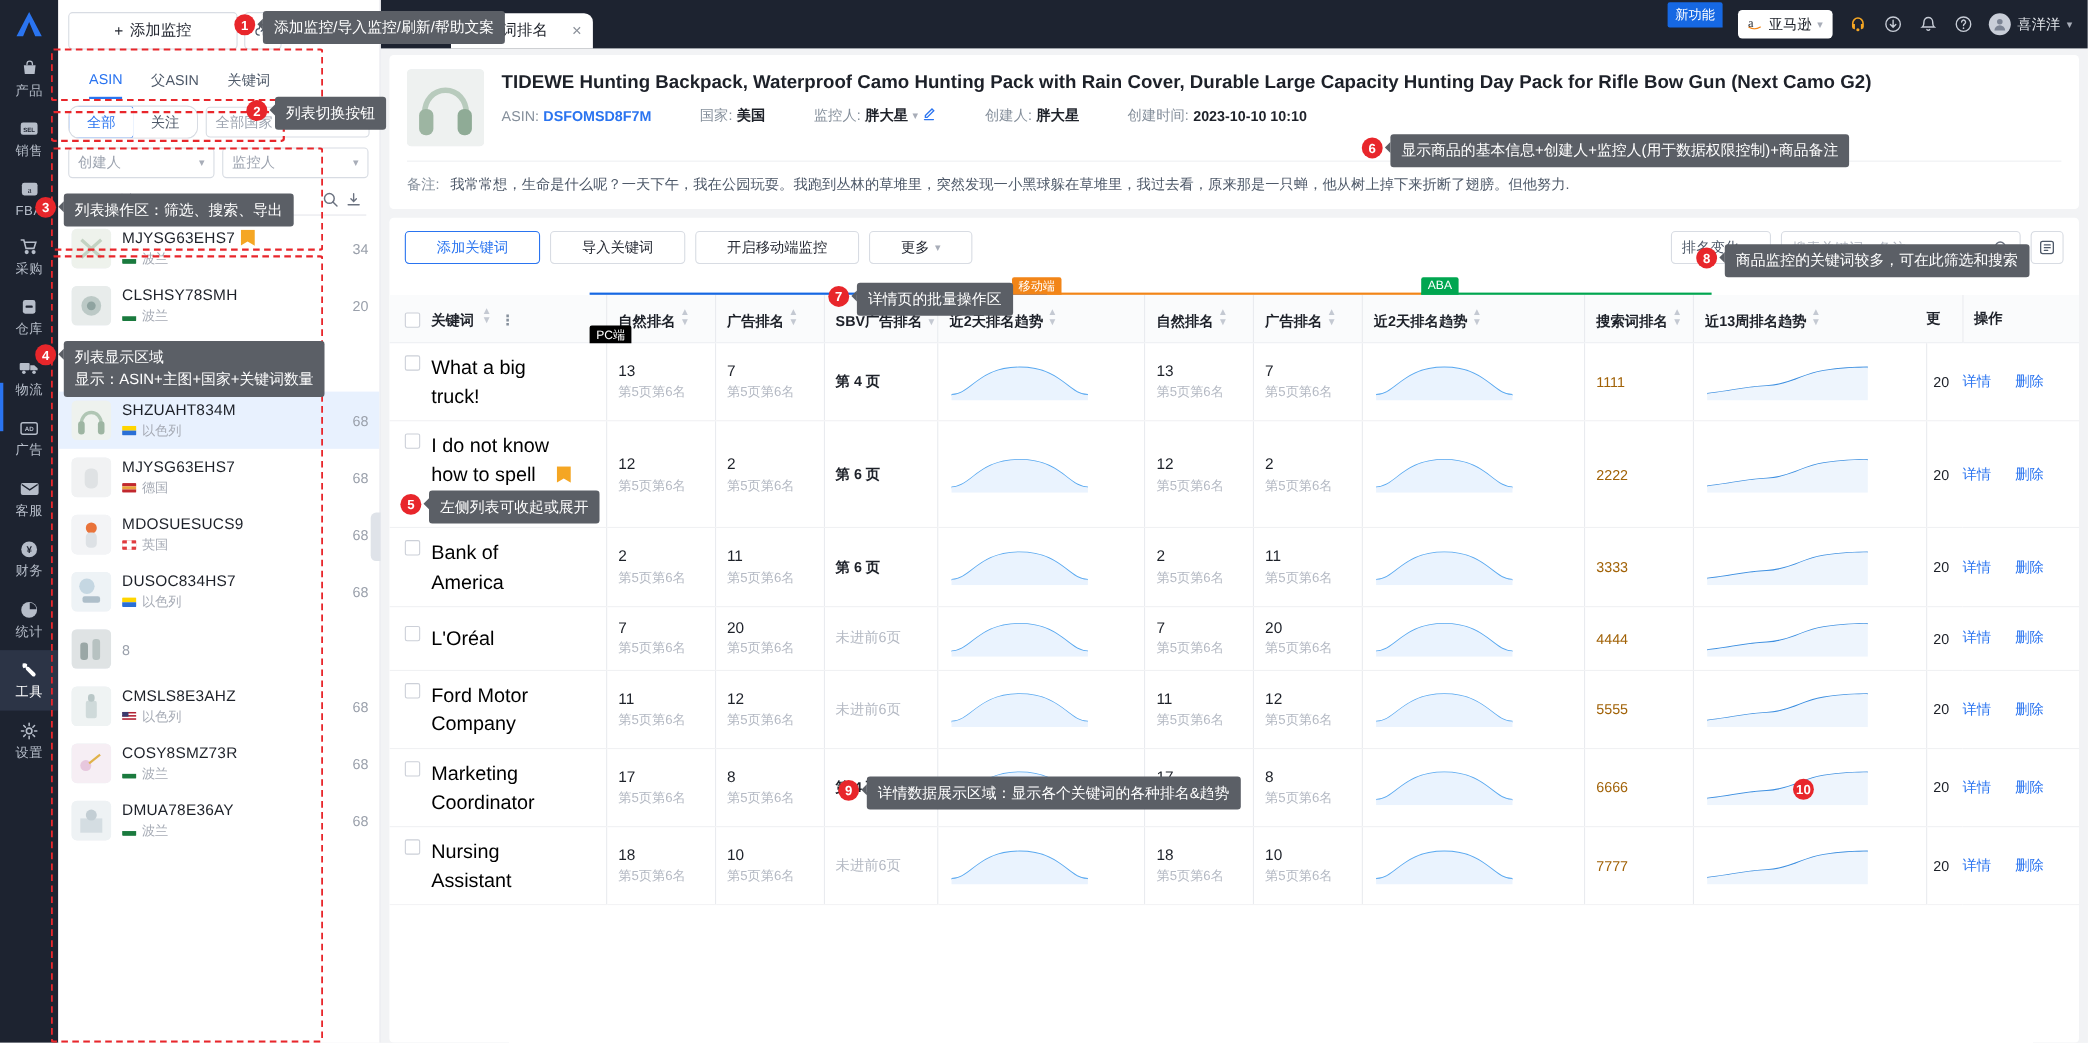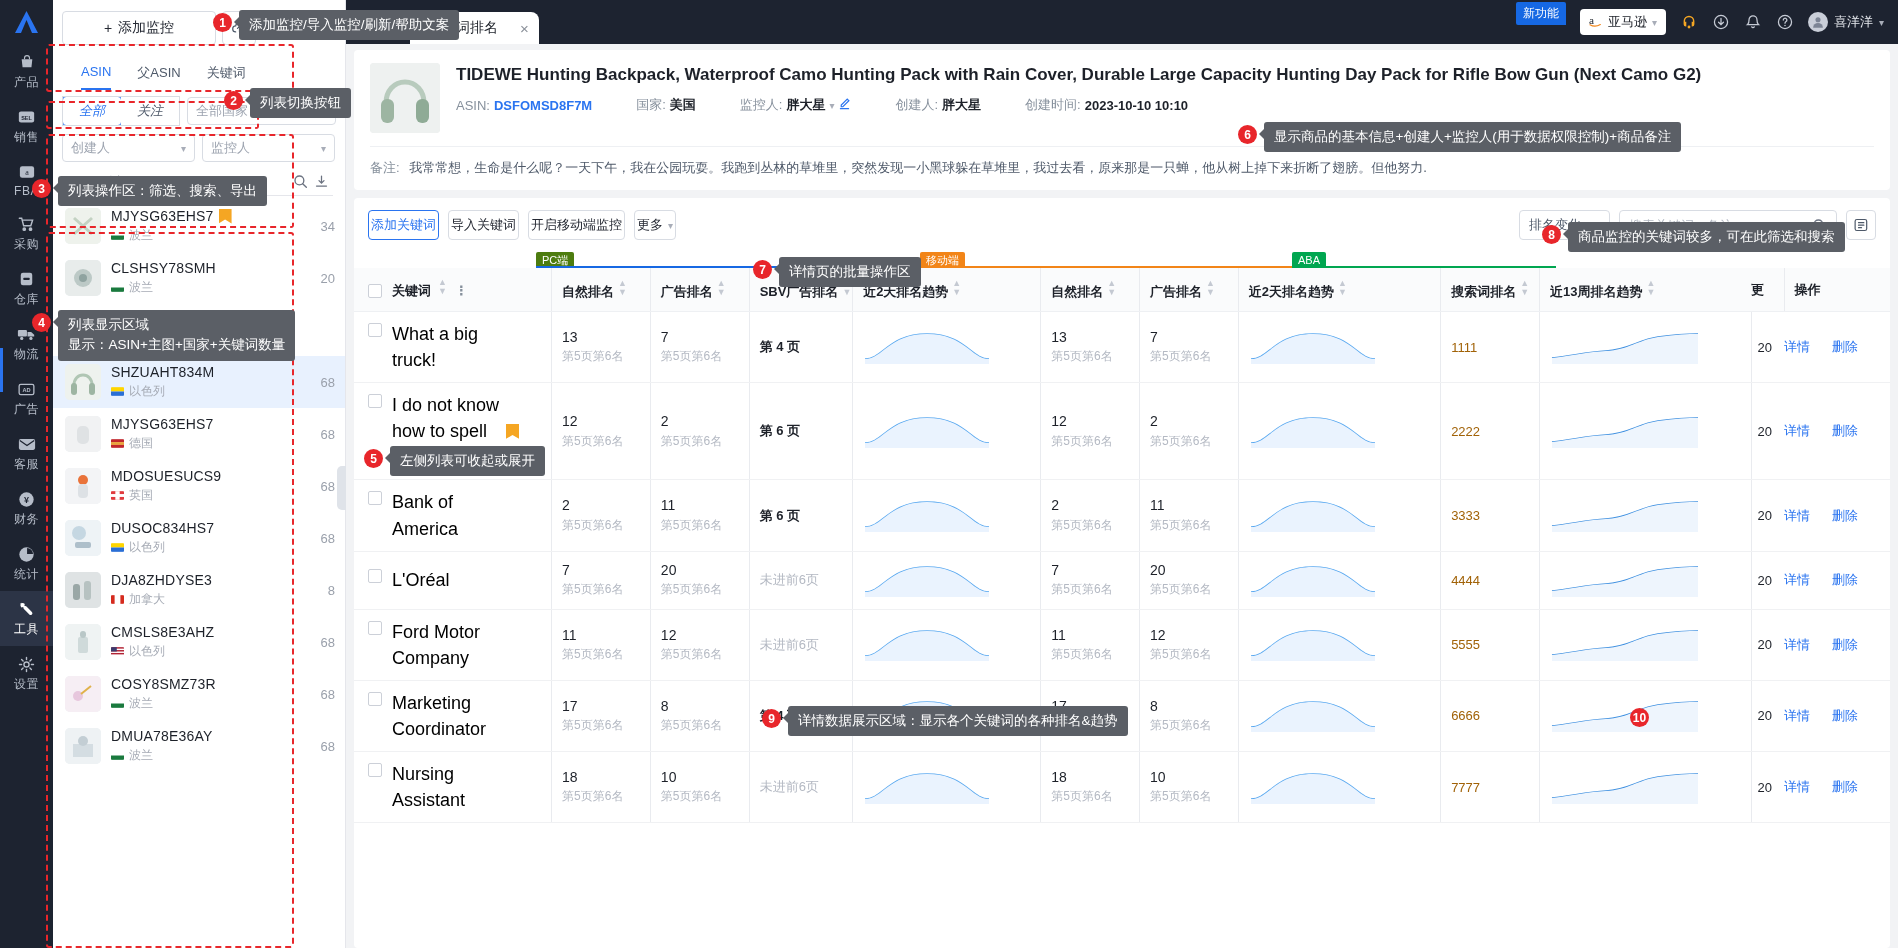--- a/index.html
+++ b/index.html
@@ -49,21 +49,21 @@
     width:34px; height:34px; border:1px solid #d8dce3; border-radius:4px; background:#fff;
     display:flex; align-items:center; justify-content:center; cursor:pointer; color:#4e5969;
   }
   .sq-btn.flat { border:none; background:transparent; }
   .tabs-asin { display:flex; gap:26px; padding:4px 14px 0 28px; font-size:13px; }
   .tab-a { padding:6px 0 8px; color:#4e5969; cursor:pointer; position:relative; }
   .tab-a.on { color:#2a74f0; }
   .tab-a.on::after { content:""; position:absolute; left:0; right:0; bottom:0; height:2px; background:#2a74f0; }
   .lp-filters { padding:6px 9px 2px 9px; }
   .seg-row { display:flex; gap:7px; align-items:center; margin-bottom:8px; }
-  .seg { display:flex; border:1px solid #d8dce3; border-radius:0; overflow:hidden;font-style:italic; }
+  .seg { display:flex; border:1px solid #d8dce3; border-radius:10px; overflow:hidden; }
   .seg div { padding:5px 16px; font-size:13px; cursor:pointer; color:#4e5969; background:#fff; }
   .seg div.on { color:#2a74f0; border:1px solid #2a74f0; border-radius:4px; margin:-1px; }
   .sel {
     flex:1; height:28px; border:1px solid #d8dce3; border-radius:4px; background:#fff;
     display:flex; align-items:center; justify-content:space-between; padding:0 8px;
     color:#9ca3af; font-size:13px; cursor:pointer;
   }
   .sel.small { flex:0 0 calc(50% - 4px); }
   .caret { color:#a8adb8; font-size:10px; }
   .searchline {
@@ -120,21 +120,21 @@
   .pmeta { display:flex; align-items:center; gap:0; margin-top:9px; font-size:13px; color:#86909c; flex-wrap:wrap;}
   .pmeta .mi { margin-right:44px; display:flex; align-items:center; gap:4px; white-space:nowrap;}
   .pmeta .val { color:#1d2129; font-weight:bold; }
   .pmeta .link { color:#2a74f0; font-weight:bold; }
   .pen { color:#2a74f0; font-size:13px; cursor:pointer;}
   .note { border-top:1px solid #eef0f3; margin-top:13px; padding:12px 0 13px 0; font-size:13px; color:#4e5969; }
   .note .lbl { color:#86909c; margin-right:6px;}
 
   .tablecard { margin-top:8px; flex:1; display:flex; flex-direction:column; min-height:0;}
   .tbar { display:flex; align-items:center; padding:12px 14px 12px 14px; gap:9px; }
-  .tbtn { height:30px; border:1px solid #d8dce3; border-radius:4px; background:#fff; padding:0 2px;
+  .tbtn { height:30px; border:1px solid #d8dce3; border-radius:4px; background:#fff; padding:0 28px;
           display:flex; align-items:center; gap:5px; font-size:13px; color:#252933; cursor:pointer;}
   .tbtn.primary { color:#2a74f0; border-color:#2a74f0; }
   .tbar-right { margin-left:auto; display:flex; align-items:center; gap:9px; }
   .drop { height:30px; border:1px solid #d8dce3; border-radius:4px; background:#fff; padding:0 9px;
           display:flex; align-items:center; gap:14px; font-size:13px; color:#4e5969; cursor:pointer;}
   .sbox { height:30px; width:218px; border:1px solid #d8dce3; border-radius:4px; background:#fff;
           display:flex; align-items:center; padding:0 9px; gap:6px;}
   .sbox input { border:none; outline:none; flex:1; font-size:13px; background:transparent; font-family:inherit; color:#252933;}
   .sbox input::placeholder { color:#b4b9c3; }
   .iconbtn { width:30px;height:30px;border:1px solid #d8dce3;border-radius:4px;background:#fff;display:flex;align-items:center;justify-content:center;cursor:pointer;color:#4e5969;}
@@ -513,33 +513,20 @@
             </span>
           </span>
           <span class="kwc">68</span>
         </div>
         <div class="asin-item">
           <span class="thumb"><svg viewBox="0 0 36 36">
               <rect width="36" height="36" fill="#dfe3e4"></rect>
               <rect x="8" y="12" width="7" height="16" rx="3" fill="#9aa7a6"></rect>
               <rect x="19" y="9" width="7" height="19" rx="3" fill="#b7c2c1"></rect>
             </svg></span>
-          <span class="ainfo">
-            <span class="ar1">
-              <span class="acode">DJA8ZHDYSE3</span>
-            </span>
-            <span class="ar2">
-              <svg class="flag" viewBox="0 0 18 12">
-                <rect width="18" height="12" fill="#fff"></rect>
-                <rect width="5" height="12" fill="#d52b1e"></rect>
-                <rect x="13" width="5" height="12" fill="#d52b1e"></rect>
-              </svg>
-              <span class="cname">加拿大</span>
-            </span>
-          </span>
           <span class="kwc">8</span>
         </div>
         <div class="asin-item">
           <span class="thumb"><svg viewBox="0 0 36 36">
               <rect width="36" height="36" fill="#eff3f3"></rect>
               <rect x="13" y="13" width="10" height="16" rx="2" fill="#cfdada"></rect>
               <rect x="15" y="7" width="6" height="7" rx="3" fill="#b9c7c7"></rect>
             </svg></span>
           <span class="ainfo">
             <span class="ar1">
@@ -749,21 +736,21 @@
             <div class="iconbtn">
               <svg width="16" height="16" viewBox="0 0 18 18" fill="none" stroke="#4e5969" stroke-width="1.35" stroke-linecap="round">
                   <rect x="2.4" y="2.8" width="13" height="12.4" rx="2"></rect>
                   <path d="M6.2 6.4h6M6.2 9.2h6M6.2 12h3.4"></path>
                 </svg>
             </div>
           </div>
         </div>
 
         <div class="grouprow" id="group-row">
-            <div class="gtag" style="left: 182px; background: #4d7c0f;">PC端</div>
+            <div class="gtag" style="left: 182px; background: #000000; margin-top: 44px;">PC端</div>
             <div class="gline" style="left: 182px; width: 416px; background: rgb(22, 104, 227);"></div>
             <div class="gtag" style="left: 566px; background: rgb(242, 133, 24);">移动端</div>
             <div class="gline" style="left: 598px; width: 340px; background: rgb(242, 133, 24);"></div>
             <div class="gtag" style="left: 938px; background: rgb(0, 166, 80);">ABA</div>
             <div class="gline" style="left: 938px; width: 264px; background: rgb(0, 166, 80);"></div>
           </div>
 
         <div style="overflow:hidden;">
           <table class="kw">
             <colgroup>

